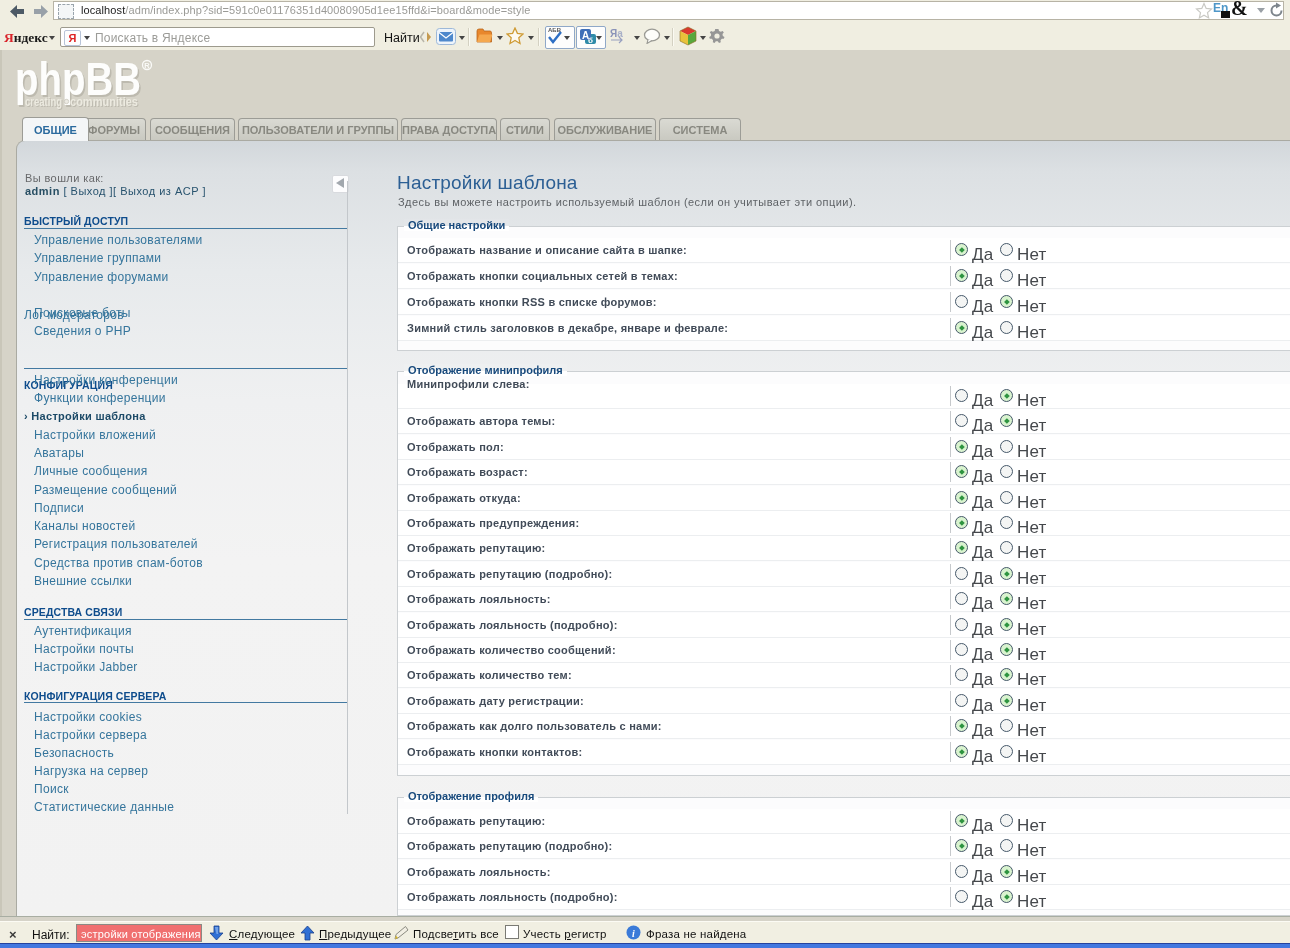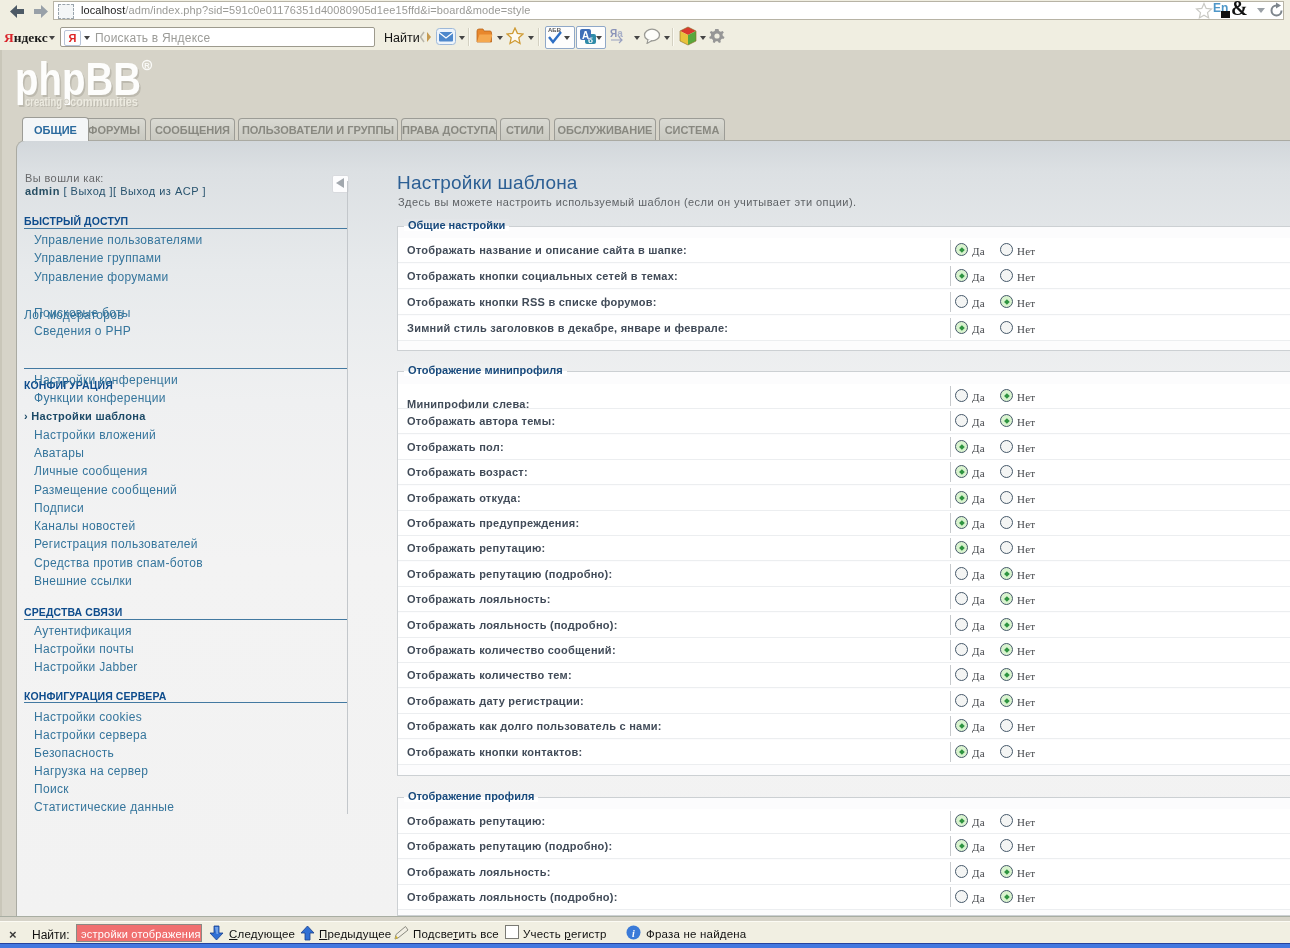--- a/index.html
+++ b/index.html
@@ -34,21 +34,21 @@
 h1.ch{margin:0;font-size:19px;font-weight:500;color:#2c5f94;letter-spacing:0.2px;}
 .csub{font-size:11px;color:#5f6367;letter-spacing:0.45px;}
 .fs{box-sizing:border-box;border:1px solid #ccd0d3;border-right:none;background:#fcfcfd;}
 .leg{font-size:11px;font-weight:bold;color:#17497c;letter-spacing:0;padding:0 4px;}
 .row{left:1px;right:0;height:24px;background:#fff;border-bottom:1px solid #eceef0;}
 .lbl{font-size:11px;font-weight:bold;color:#414b58;letter-spacing:0.25px;white-space:nowrap;}
 .ddiv{width:1px;height:20px;background:#c6c9cc;}
 .radio{width:11px;height:11px;border-radius:50%;border:1.5px solid #46596a;background:#f4f5f4;}
 .radio.on{background:#d9f3cf;}
 .rdot{left:3.6px;top:3.6px;width:3.8px;height:3.8px;background:#2f9440;transform:rotate(45deg);}
-.rtxt{font-size:11px;color:#45484c;letter-spacing:0.2px;font-family:Liberation Serif, serif;}
+.rtxt{font-size:17px;color:#45484c;letter-spacing:0.2px;}
 
 #findbar{left:0;top:921px;width:1290px;height:22px;background:#f1efe2;border-top:1px solid #fcfbf4;}
 .ftxt{font-size:11.5px;color:#111;white-space:nowrap;letter-spacing:0.2px;}
 .fu{text-decoration:underline;}
 </style></head><body>
 
 <div class="abs" id="row1"></div>
 <div class="abs" id="row2"></div>
 <svg class="abs" style="left:7px;top:3px" width="44" height="17" viewBox="0 0 44 17">
 <path d="M10 2 L3 8.5 L10 15 L10 11 L17 11 L17 6 L10 6 Z" fill="#4d5a66"></path>
@@ -147,21 +147,21 @@
 <text x="58" y="50.5" font-size="12" textLength="68" lengthAdjust="spacingAndGlyphs" fill="#eceae0">communities</text>
 </g>
 </svg>
 <div class="abs tab act" style="left:22px;width:67px;">ОБЩИЕ</div>
 <div class="abs tab" style="left:82px;width:64px;">ФОРУМЫ</div>
 <div class="abs tab" style="left:150px;width:85px;">СООБЩЕНИЯ</div>
 <div class="abs tab" style="left:238px;width:160px;">ПОЛЬЗОВАТЕЛИ И ГРУППЫ</div>
 <div class="abs tab" style="left:401px;width:96px;">ПРАВА ДОСТУПА</div>
 <div class="abs tab" style="left:500px;width:50px;">СТИЛИ</div>
 <div class="abs tab" style="left:554px;width:102px;">ОБСЛУЖИВАНИЕ</div>
-<div class="abs tab" style="left:659px;width:66px;">СИСТЕМА</div>
+<div class="abs tab" style="left:659px;width:82px;">СИСТЕМА</div>
 <div class="abs" id="panel"></div>
 <div class="abs sgrey" style="left:25px;top:172px;">Вы вошли как:</div>
 <div class="abs snavy" style="left:25px;top:185px;"><b style="color:#274e63">admin</b> [ Выход ][ Выход из ACP ]</div>
 <div class="abs" style="left:332px;top:175px;width:15px;height:16px;background:#fdfdfe;border:1px solid #d8dade;border-radius:2px;"></div>
 <div class="abs" style="left:336px;top:178px;width:0;height:0;border-top:5px solid transparent;border-bottom:5px solid transparent;border-right:8px solid #a2a8ae;"></div>
 <div class="abs shead" style="left:24px;top:215px;">БЫСТРЫЙ ДОСТУП</div>
 <div class="abs shr" style="left:24px;top:228px;width:323px;"></div>
 <div class="abs slink" style="left:34px;top:233px;">Управление пользователями</div>
 <div class="abs slink" style="left:34px;top:251px;">Управление группами</div>
 <div class="abs slink" style="left:34px;top:270px;">Управление форумами</div>
@@ -234,21 +234,21 @@
 <div class="abs ddiv" style="left:950px;top:318px;"></div>
 <div class="abs radio on" style="left:955px;top:321px;">
     <div class="abs rdot"></div>
   </div>
 <div class="abs rtxt" style="left:972px;top:323px;">Да</div>
 <div class="abs radio" style="left:1000px;top:321px;"></div>
 <div class="abs rtxt" style="left:1017px;top:323px;">Нет</div>
 <div class="abs fs" style="left:397px;top:371px;width:893px;height:405px;"></div>
 <div class="abs leg" style="left:404px;top:364px;background:linear-gradient(#eef0f1 55%,#ffffff 55%);">Отображение минипрофиля</div>
 <div class="abs row" style="left:398px;top:384px;width:892px;"></div>
-<div class="abs lbl" style="left:407px;top:398px;">Минипрофили слева:</div>
+<div class="abs lbl" style="left:407px;top:378px;">Минипрофили слева:</div>
 <div class="abs ddiv" style="left:950px;top:386px;"></div>
 <div class="abs radio" style="left:955px;top:389px;"></div>
 <div class="abs rtxt" style="left:972px;top:391px;">Да</div>
 <div class="abs radio on" style="left:1000px;top:389px;">
     <div class="abs rdot"></div>
   </div>
 <div class="abs rtxt" style="left:1017px;top:391px;">Нет</div>
 <div class="abs row" style="left:398px;top:409px;width:892px;"></div>
 <div class="abs lbl" style="left:407px;top:415px;">Отображать автора темы:</div>
 <div class="abs ddiv" style="left:950px;top:411px;"></div>

